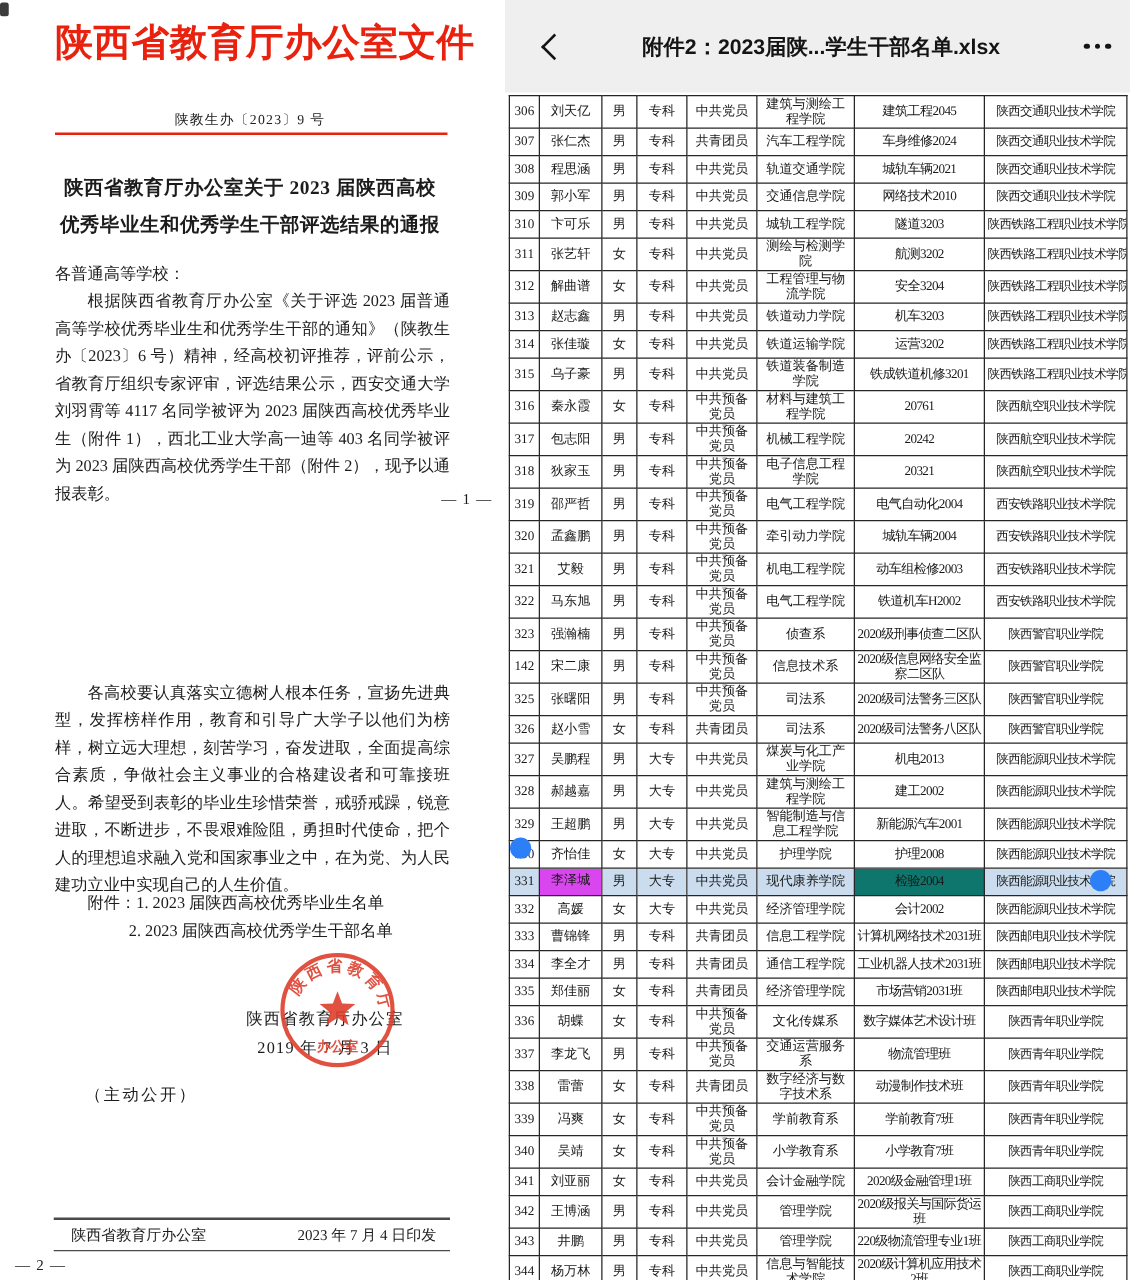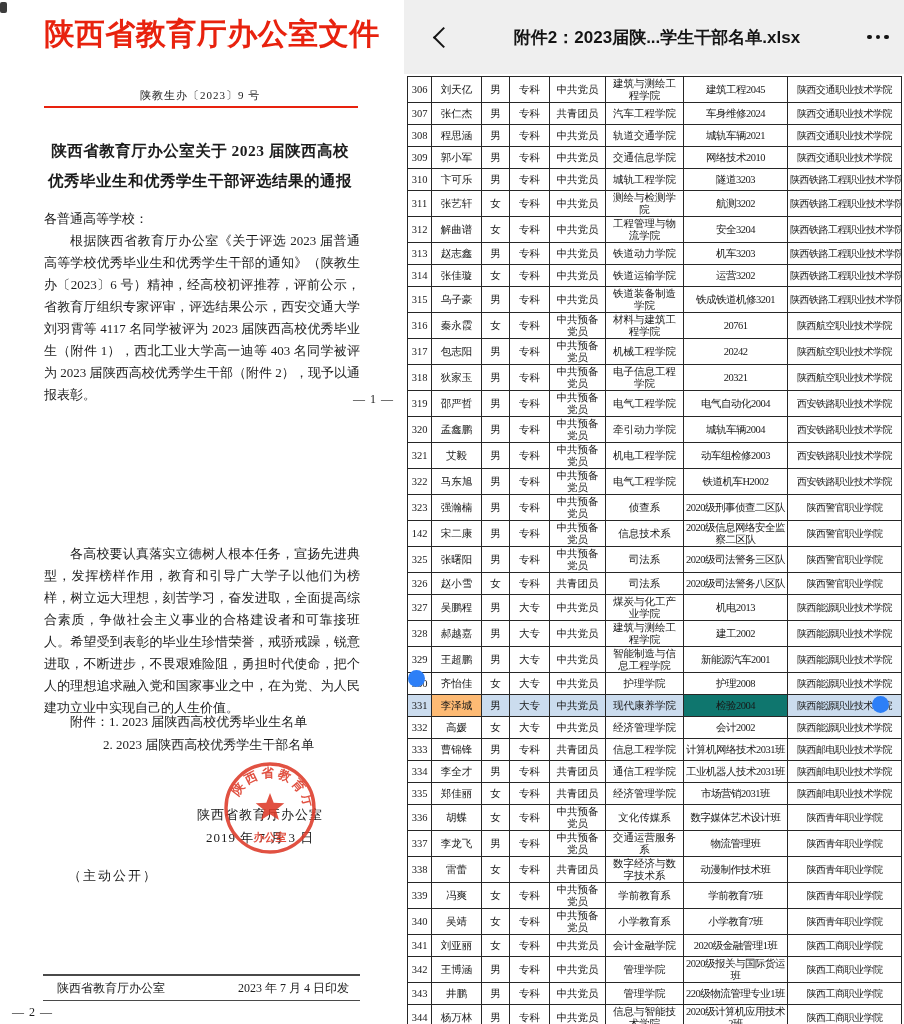--- a/index.html
+++ b/index.html
@@ -373,21 +373,21 @@
             <td class="c1">齐怡佳</td>
             <td class="c2">女</td>
             <td class="c3">大专</td>
             <td class="c4">中共党员</td>
             <td class="c5">护理学院</td>
             <td class="c6">护理2008</td>
             <td class="c7">陕西能源职业技术学院</td>
           </tr>
           <tr class="selected">
             <td class="c0" style="background: rgb(203, 220, 238);">331</td>
-            <td class="c1" style="background: #fdba74;">李泽城</td>
+            <td class="c1" style="background: #d946ef; font-family: Liberation Mono, monospace;">李泽城</td>
             <td class="c2" style="background: rgb(203, 220, 238);">男</td>
             <td class="c3" style="background: rgb(203, 220, 238);">大专</td>
             <td class="c4" style="background: rgb(203, 220, 238);">中共党员</td>
             <td class="c5" style="background: rgb(203, 220, 238);">现代康养学院</td>
             <td class="c6" style="background: #0f766e;">检验2004</td>
             <td class="c7" style="background: rgb(203, 220, 238);">陕西能源职业技术学院</td>
           </tr>
           <tr>
             <td class="c0">332</td>
             <td class="c1">高媛</td>

